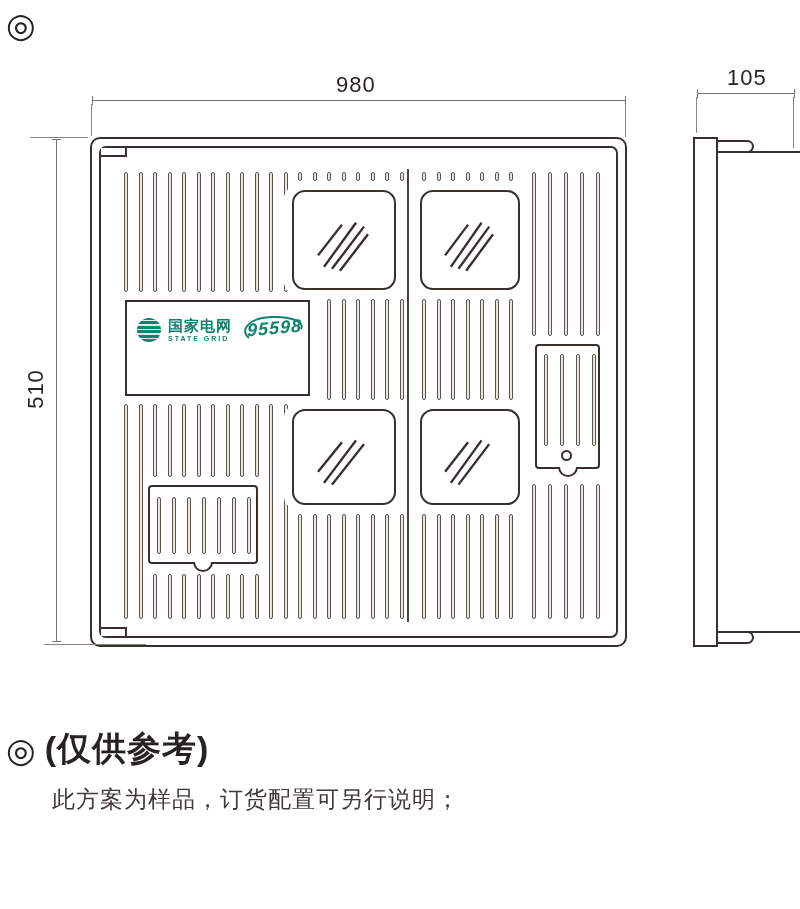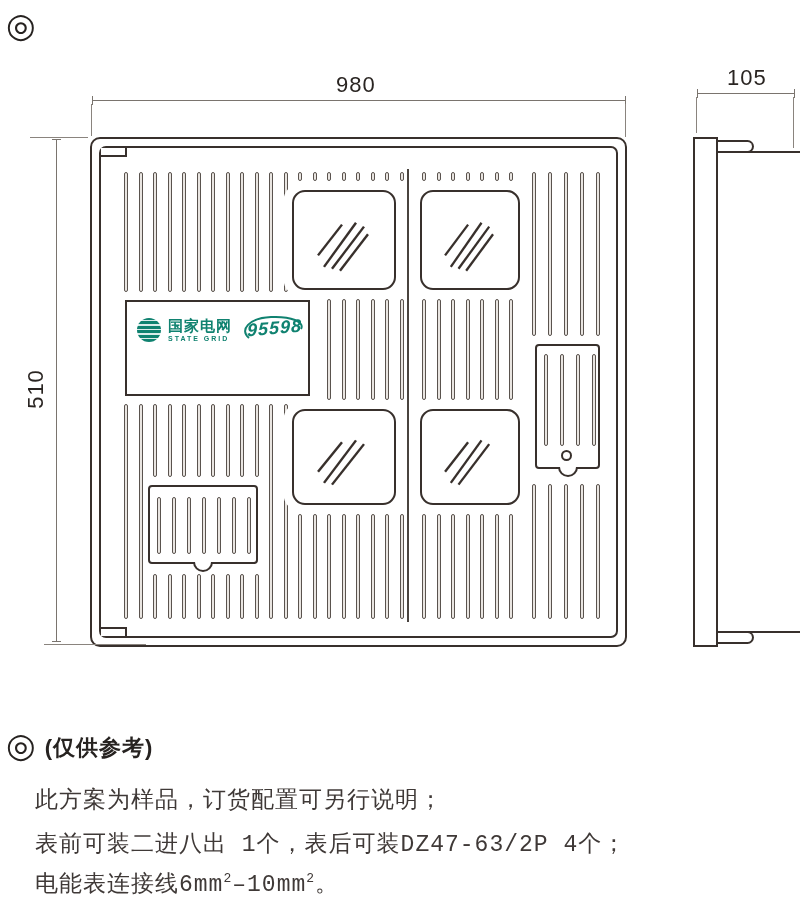--- a/index.html
+++ b/index.html
@@ -12,26 +12,26 @@
     --red:#e5342b;
   }
   *{box-sizing:border-box;margin:0;padding:0;}
   body{background:#fff;font-family:"Liberation Sans","DejaVu Sans",sans-serif;}
   .page{position:relative;width:800px;height:909px;background:#fff;overflow:hidden;}
 
   
   .sec-head{position:absolute;left:6px;display:flex;align-items:baseline;color:var(--txt);}
   .sec-head .bullet{font-size:34px;font-weight:700;line-height:1;margin-right:9px;transform:translateY(2px);}
   .sec-head .t-main{font-size:31px;font-weight:900;letter-spacing:2px;}
-  .sec-head .t-suffix{font-size:22px;font-weight:900;letter-spacing:1px;}
+  .sec-head .t-suffix{font-size:34px;font-weight:900;letter-spacing:1px;}
   #head-install{top:6px;}
   #head-config{top:726px;}
 
   
-  .note-line{position:absolute;left:35px;font-size:23px;letter-spacing:1px;color:var(--note);white-space:nowrap;font-family:Liberation Mono, monospace;}
+  .note-line{position:absolute;left:52px;font-size:23px;letter-spacing:1px;color:var(--note);white-space:nowrap;}
   #note1{top:784px;}
   #note2{top:828px;}
   #note3{top:868px;}
   .note-line sup{font-size:13px;vertical-align:super;}
 
   
   #front-view{position:absolute;left:90px;top:137px;width:537px;height:510px;
     border:2.5px solid var(--ink);border-radius:10px;background:#fff;}
   #front-inner{position:absolute;left:7px;top:7px;right:7px;bottom:7px;
     border:2px solid var(--ink);border-radius:7px;}
@@ -286,16 +286,14 @@
   <div class="ext" style="left:696px;top:97px;width:1px;height:36px;"></div>
   <div class="ext" style="left:793px;top:97px;width:1px;height:51px;"></div>
   <div class="dim-label" id="dim105-label">105</div>
 
   <div class="sec-head" id="head-config">
     <span class="bullet">◎</span>
     <span class="t-suffix">(仅供参考)</span>
   </div>
 
   <div class="note-line" id="note1"><span>此方案为样品，订货配置可另行说明；</span></div>
-  <div class="note-line" id="note2"><span>表前可装二进八出 1个，表后可装DZ47-63/2P 4个；</span></div>
-  <div class="note-line" id="note3"><span>电能表连接线6mm</span><sup>2</sup><span>–10mm</span><sup>2</sup><span>。</span></div>
 
 </div>
 
 </body></html>

